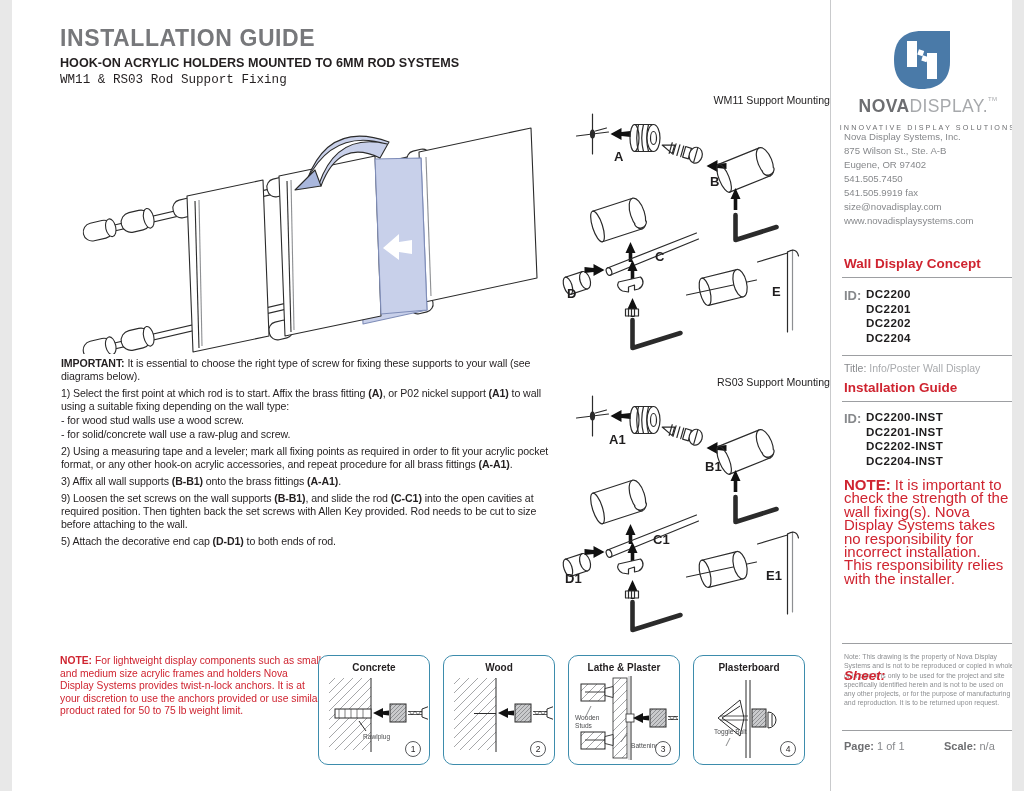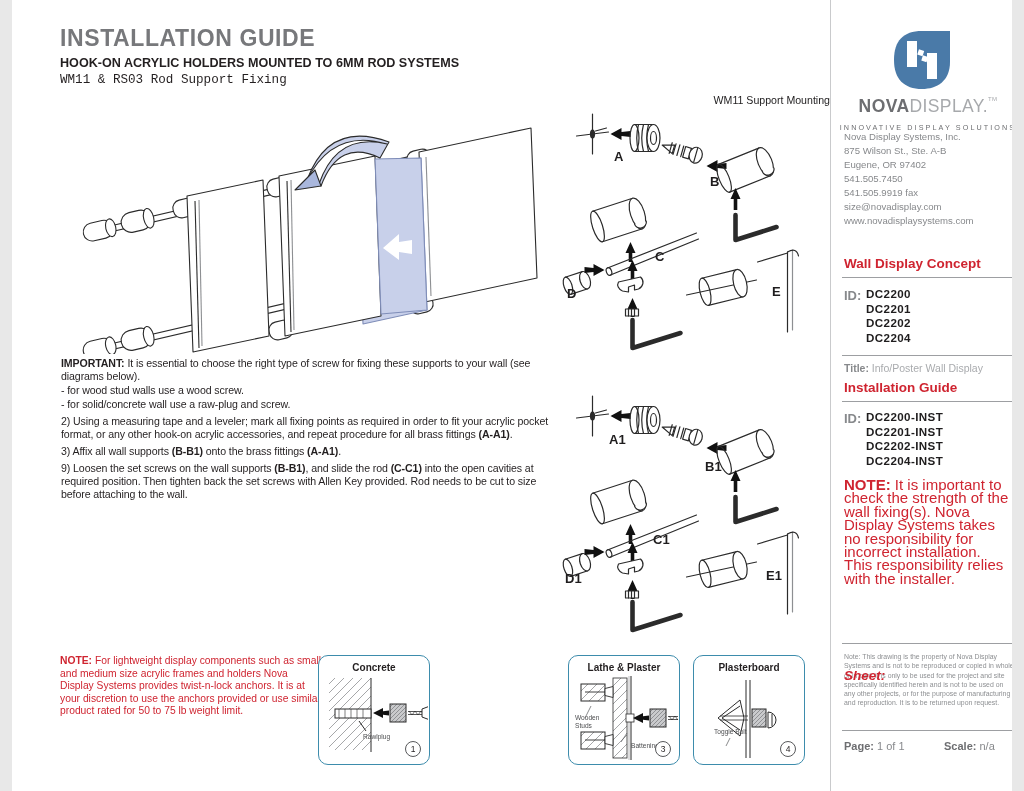--- a/index.html
+++ b/index.html
@@ -44,21 +44,21 @@
   .wordmark .wm-light { font-weight:normal; color:#a7a9ac; }
   .wordmark .wm-tm { font-size:6px; color:#a7a9ac; vertical-align:top; }
   .tagline { position:absolute; left:0; top:116px; width:188px; text-align:center; font-size:7.2px; letter-spacing:2.1px; color:#6d6e71; white-space:nowrap;margin-top:7px; }
   .address { position:absolute; left:10px; top:130px; font-size:9.6px; line-height:14px; color:#87898c; }
   .sb-heading { position:absolute; left:10px; font-size:13.5px; font-weight:bold; color:#cf2430; }
   .sb-line { position:absolute; left:8px; width:180px; height:1px; background:#9d9fa2; }
   .id-block { position:absolute; left:10px; display:flex; }
   .id-label { font-size:13px; font-weight:bold; color:#87898c; width:22px; padding-top:1px; }
   .id-vals { font-size:11.6px; font-weight:bold; color:#1f1d1e; line-height:14.5px; letter-spacing:0.4px; }
   .title-row { position:absolute; left:10px; font-size:10.5px; }
-  .title-row .lab { font-weight:bold; color:#87898c; }
+  .title-row .lab { font-weight:normal; color:#87898c; }
   .title-row .val { color:#a9abae; }
   .sb-note { position:absolute; left:10px; top:478px; width:168px; font-size:15px; line-height:13.4px; color:#cf2430; }
   .fine-print { position:absolute; left:10px; top:652px; width:172px; font-size:6.9px; line-height:9.3px; color:#8d8f92; }
   .sheet-heading { top:668px;font-style:italic; }
   .pg-row { position:absolute; left:10px; top:740px; width:180px; font-size:11px; }
   .pg-row .lab { font-weight:bold; color:#6d6e71; }
   .pg-row .val { color:#87898c; }
   .pg-row .scale { position:absolute; left:100px; top:0; }
 </style>
 </head>
@@ -245,57 +245,70 @@
         <use href="#mount-art"></use>
       </svg>
     <span class="dlabel" style="left:60px;top:55px">A</span>
     <span class="dlabel" style="left:156px;top:80px">B</span>
     <span class="dlabel" style="left:101px;top:155px">C</span>
     <span class="dlabel" style="left:13px;top:192px">D</span>
     <span class="dlabel" style="left:218px;top:190px">E</span>
   </div>
 
   <div class="mount" id="rs03">
+    <div class="mount-title">RS03 Support Mounting</div>
     <svg class="art" viewBox="0 0 275 250">
         <use href="#mount-art"></use>
       </svg>
     <span class="dlabel" style="left:55px;top:56px">A1</span>
     <span class="dlabel" style="left:151px;top:83px">B1</span>
     <span class="dlabel" style="left:99px;top:156px">C1</span>
     <span class="dlabel" style="left:11px;top:195px">D1</span>
     <span class="dlabel" style="left:212px;top:192px">E1</span>
   </div>
 
   <div class="body-text">
     <p class="para"><span class="b">IMPORTANT: </span><span>It is essential to choose the right type of screw for fixing these supports to your wall (see diagrams below).</span></p>
+    <p class="para gap"><span>1) Select the first point at which rod is to start. Affix the brass fitting </span><span class="b">(A)</span><span>, or P02 nickel support </span><span class="b">(A1)</span><span> to wall using a suitable fixing depending on the wall type:</span></p>
     <p class="para"><span>- for wood stud walls use a wood screw.</span></p>
     <p class="para"><span>- for solid/concrete wall use a raw-plug and screw.</span></p>
     <p class="para gap"><span>2) Using a measuring tape and a leveler; mark all fixing points as required in order to fit your acrylic pocket format, or any other hook-on acrylic accessories, and repeat procedure for all brass fittings </span><span class="b">(A-A1)</span><span>.</span></p>
     <p class="para gap"><span>3) Affix all wall supports </span><span class="b">(B-B1)</span><span> onto the brass fittings </span><span class="b">(A-A1)</span><span>.</span></p>
     <p class="para gap"><span>9) Loosen the set screws on the wall supports </span><span class="b">(B-B1)</span><span>, and slide the rod </span><span class="b">(C-C1)</span><span> into the open cavities at required position. Then tighten back the set screws with Allen Key provided. Rod needs to be cut to size before attaching to the wall.</span></p>
+    <p class="para gap"><span>5) Attach the decorative end cap </span><span class="b">(D-D1)</span><span> to both ends of rod.</span></p>
   </div>
 
   <div class="note-left"><span class="b">NOTE: </span><span>For lightweight display components such as small and medium size acrylic frames and holders Nova Display Systems provides twist-n-lock anchors. It is at your discretion to use the anchors provided or use similar product rated for 50 to 75 lb weight limit.</span></div>
 
   <div class="wall-box" style="left:306px">
     <div class="bx-title">Concrete</div>
     <svg viewBox="0 0 109 86">
       <rect x="10" y="2" width="42" height="72" fill="url(#hatch)"></rect>
       <line x1="52" y1="2" x2="52" y2="76" stroke="#2b2b2b" stroke-width="1"></line>
       <g stroke="#2b2b2b" stroke-width="1" fill="#fff">
         <rect x="16" y="33" width="36" height="9"></rect>
         <path d="M20,33 v9 M26,33 v9 M32,33 v9 M38,33 v9 M44,33 v9" stroke-width="0.6"></path>
         <line x1="40" y1="45" x2="47" y2="55"></line>
       </g>
       <use href="#knob-screw" x="54" y="28"></use>
     </svg>
     <span class="bx-ann" style="left:44px;top:77px">Rawlplug</span>
     <div class="bx-num">1</div>
   </div>
 
+  <div class="wall-box" style="left:431px">
+    <div class="bx-title">Wood</div>
+    <svg viewBox="0 0 109 86">
+      <rect x="10" y="2" width="42" height="72" fill="url(#hatch)"></rect>
+      <line x1="52" y1="2" x2="52" y2="76" stroke="#2b2b2b" stroke-width="1"></line>
+      <line x1="30" y1="37.5" x2="52" y2="37.5" stroke="#2b2b2b" stroke-width="1"></line>
+      <use href="#knob-screw" x="54" y="28"></use>
+    </svg>
+    <div class="bx-num">2</div>
+  </div>
 
   <div class="wall-box" style="left:556px">
     <div class="bx-title">Lathe &amp; Plaster</div>
     <svg viewBox="0 0 109 86">
       <line x1="62" y1="0" x2="62" y2="84" stroke="#2b2b2b" stroke-width="1"></line>
       <line x1="60" y1="0" x2="60" y2="84" stroke="#8d8f92" stroke-width="0.6"></line>
       <rect x="44" y="2" width="14" height="80" fill="url(#hatch)" stroke="#2b2b2b" stroke-width="0.8"></rect>
       <g stroke="#2b2b2b" stroke-width="1" fill="url(#hatch)">
         <rect x="12" y="8" width="24" height="17"></rect>
         <rect x="12" y="56" width="24" height="17"></rect>

